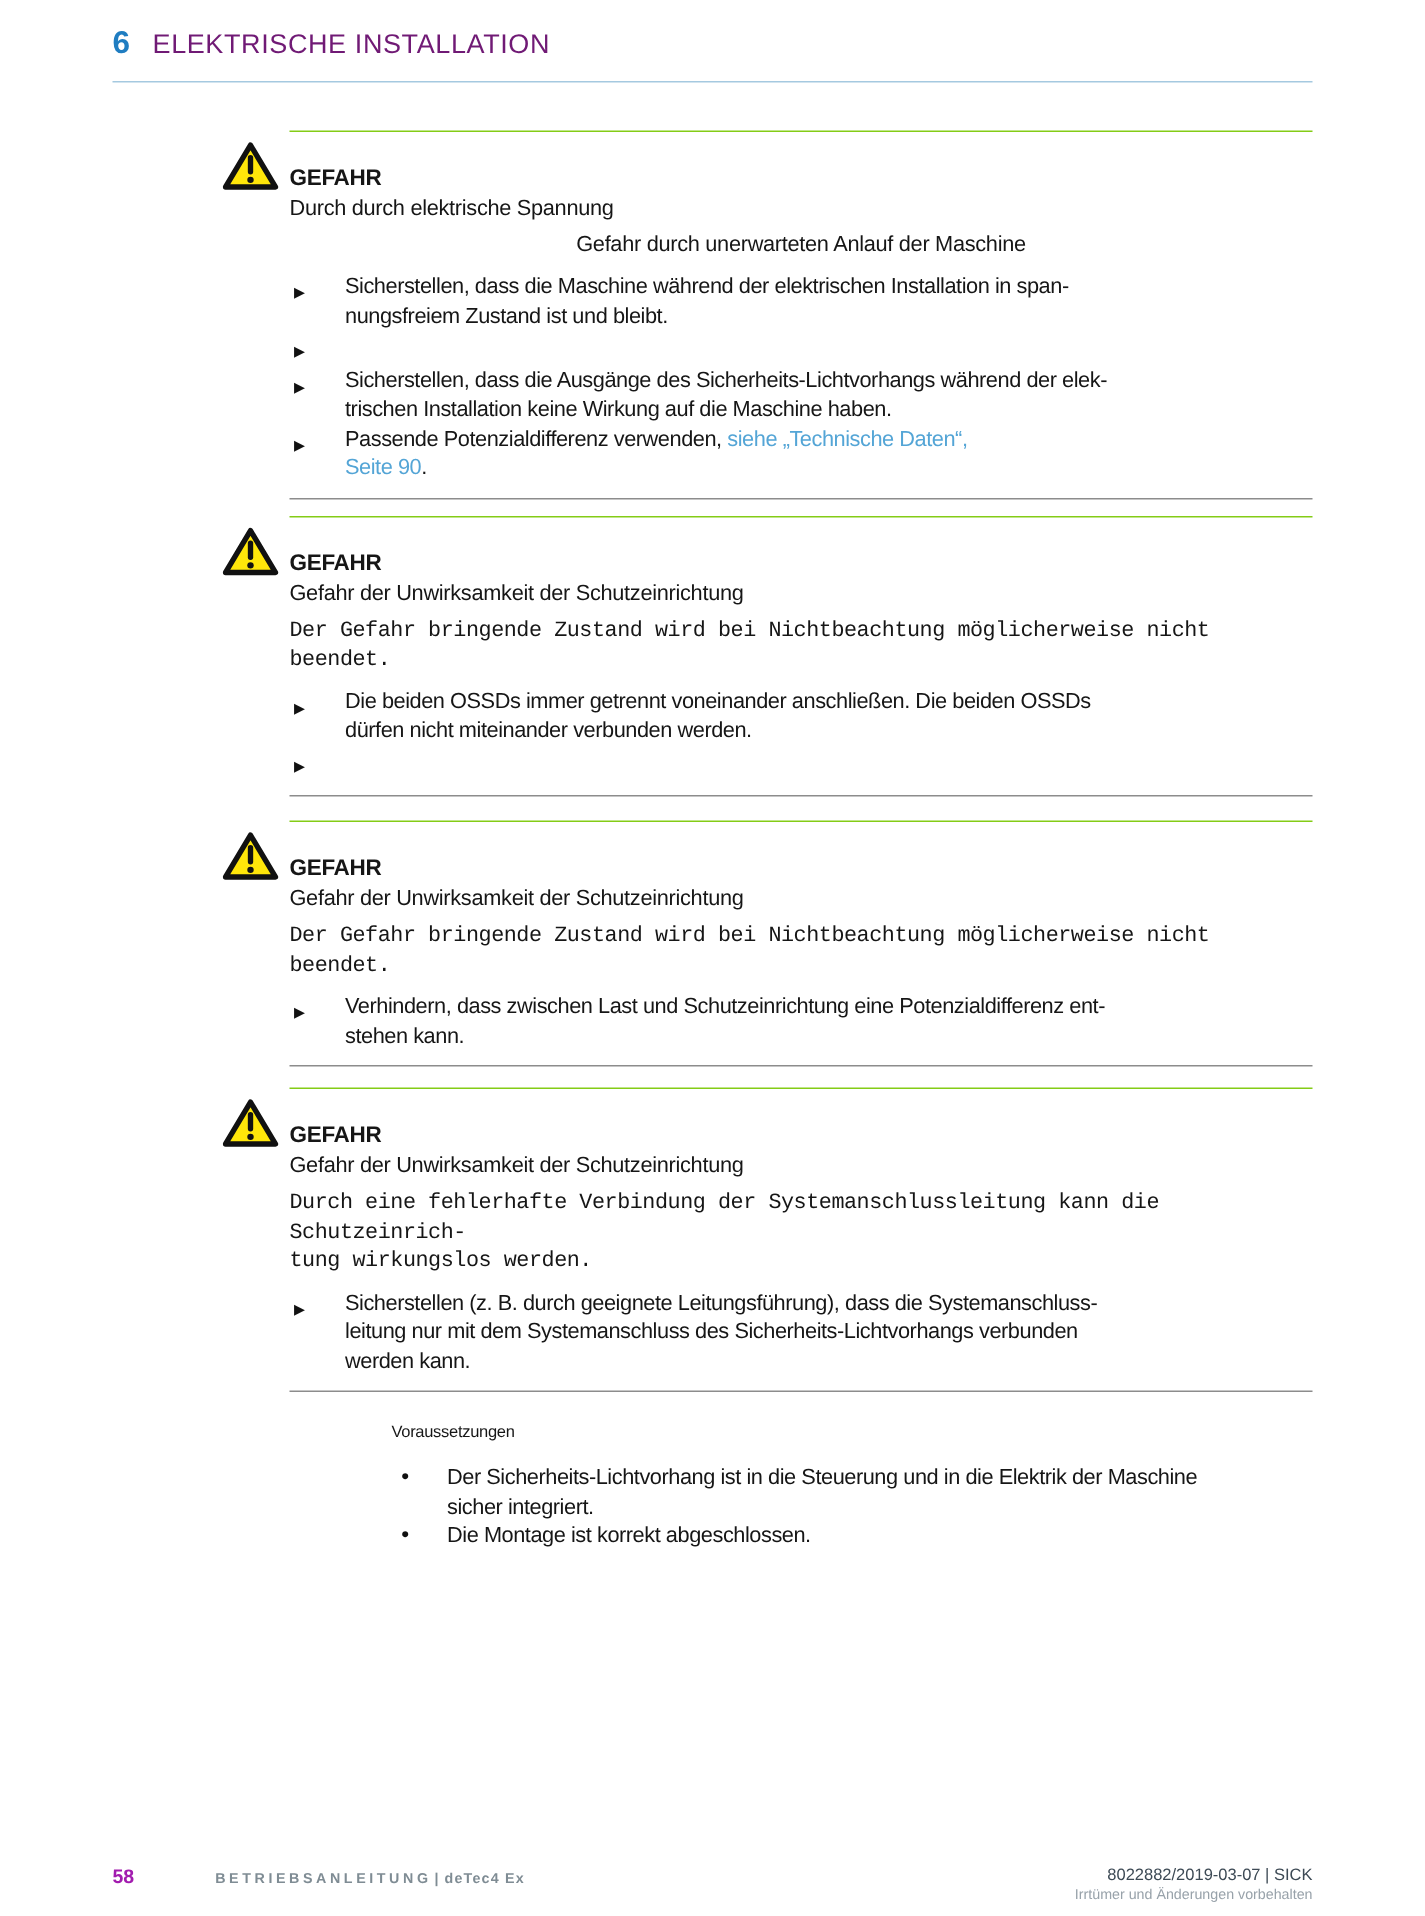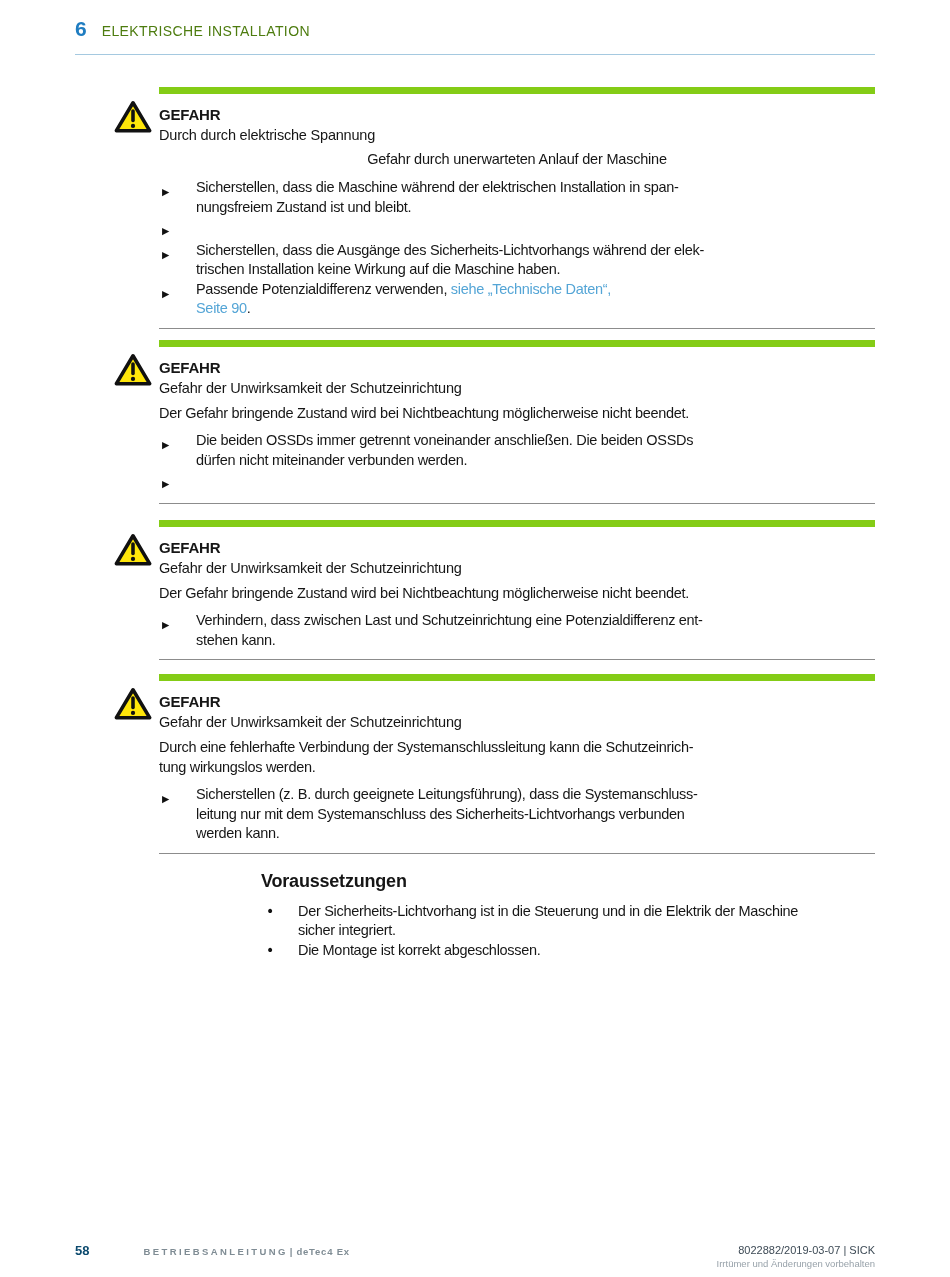--- a/index.html
+++ b/index.html
@@ -15,70 +15,70 @@
   .doc { position:absolute; left:75px; top:0; width:800px; }
 
   
   .chapter-header {
     margin-top:17px;
     padding-bottom:13px;
     border-bottom:1px solid #a5c9e0;
     display:flex; align-items:baseline; gap:15px;
   }
   .chapter-number { font-size:21px; font-weight:bold; color:#1f7dc1; }
-  .chapter-title  { font-size:14px; font-weight:500; color:#4d7c0f; letter-spacing:0.4px; }
+  .chapter-title  { font-size:18px; font-weight:500; color:#701a75; letter-spacing:0.4px; }
 
   
   .warning-box {
     position:relative;
-    margin-left:84px;
-    border-top:7px solid #84cc16;
+    margin-left:118px;
+    border-top:1px solid #84cc16;
     border-bottom:1px solid #8c8c8c;
-    padding:10px 0 9px 0;
+    padding:20px 0 9px 0;
   }
   .box-1 { margin-top:32px; }
   .box-2 { margin-top:11px; }
   .box-3 { margin-top:16px; }
   .box-4 { margin-top:14px; }
   .warning-icon { position:absolute; left:-45px; top:6px; width:38px; height:34px; }
   .warning-title { font-size:15px; font-weight:bold; line-height:21px; letter-spacing:-0.2px; }
   .warning-subtitle { font-size:14.5px; line-height:21px; letter-spacing:-0.2px; }
   .warning-subtitle2 { margin-top:3px;text-align:center; }
   .warning-body {
     font-size:14.5px; line-height:19.5px; margin-top:5px;
-    white-space:pre-line; letter-spacing:-0.3px;
+    white-space:pre-line; letter-spacing:-0.3px;font-family:Liberation Mono, monospace;
   }
   .actions { margin-top:8px; list-style:none; }
   .action { display:flex; font-size:14.5px; line-height:19.5px; }
   .action-marker {
     flex:none; width:37px; padding-left:3px; padding-top:4px;
     font-size:9.5px; color:#111;
     font-family:"DejaVu Sans", sans-serif;
   }
   .action-text { white-space:pre-line; letter-spacing:-0.3px; }
   .xref-link { color:#54a5d6; cursor:pointer; }
 
   
   .prereq { margin-left:186px; margin-top:17px; }
-  .prereq-heading { font-size:18px; font-weight:bold; line-height:20px; letter-spacing:-0.2px; }
+  .prereq-heading { font-size:11px; font-weight:normal; line-height:20px; letter-spacing:-0.2px; }
   .prereq-list { margin-top:11px; list-style:none; }
   .prereq-item { display:flex; font-size:14.5px; line-height:19.5px; }
   .prereq-marker {
     flex:none; width:37px; padding-left:5px;
     font-size:14px; color:#111;
     font-family:"DejaVu Sans", sans-serif;
   }
 
   
   .footer {
     position:absolute; left:75px; top:1243px; width:800px;
     display:flex; justify-content:space-between; align-items:flex-start;
   }
   .footer-left { display:flex; align-items:baseline; gap:44px; }
-  .page-number { font-size:13px; font-weight:bold; color:#0c4a6e; }
+  .page-number { font-size:13px; font-weight:bold; color:#a21caf; }
   .doc-ref { font-size:9.5px; font-weight:bold; color:#7f8c94; }
   .doc-title { letter-spacing:2.4px;padding-left:10px; }
   .doc-sep { margin:0 4px 0 2px; }
   .doc-product { letter-spacing:0.8px; }
   .footer-right { text-align:right; }
   .doc-id { font-size:11px; font-weight:normal; color:#3d4a55; line-height:14px; }
   .doc-note { font-size:9.5px; color:#98a2aa; line-height:13px; }
 </style>
 </head>
 <body>

